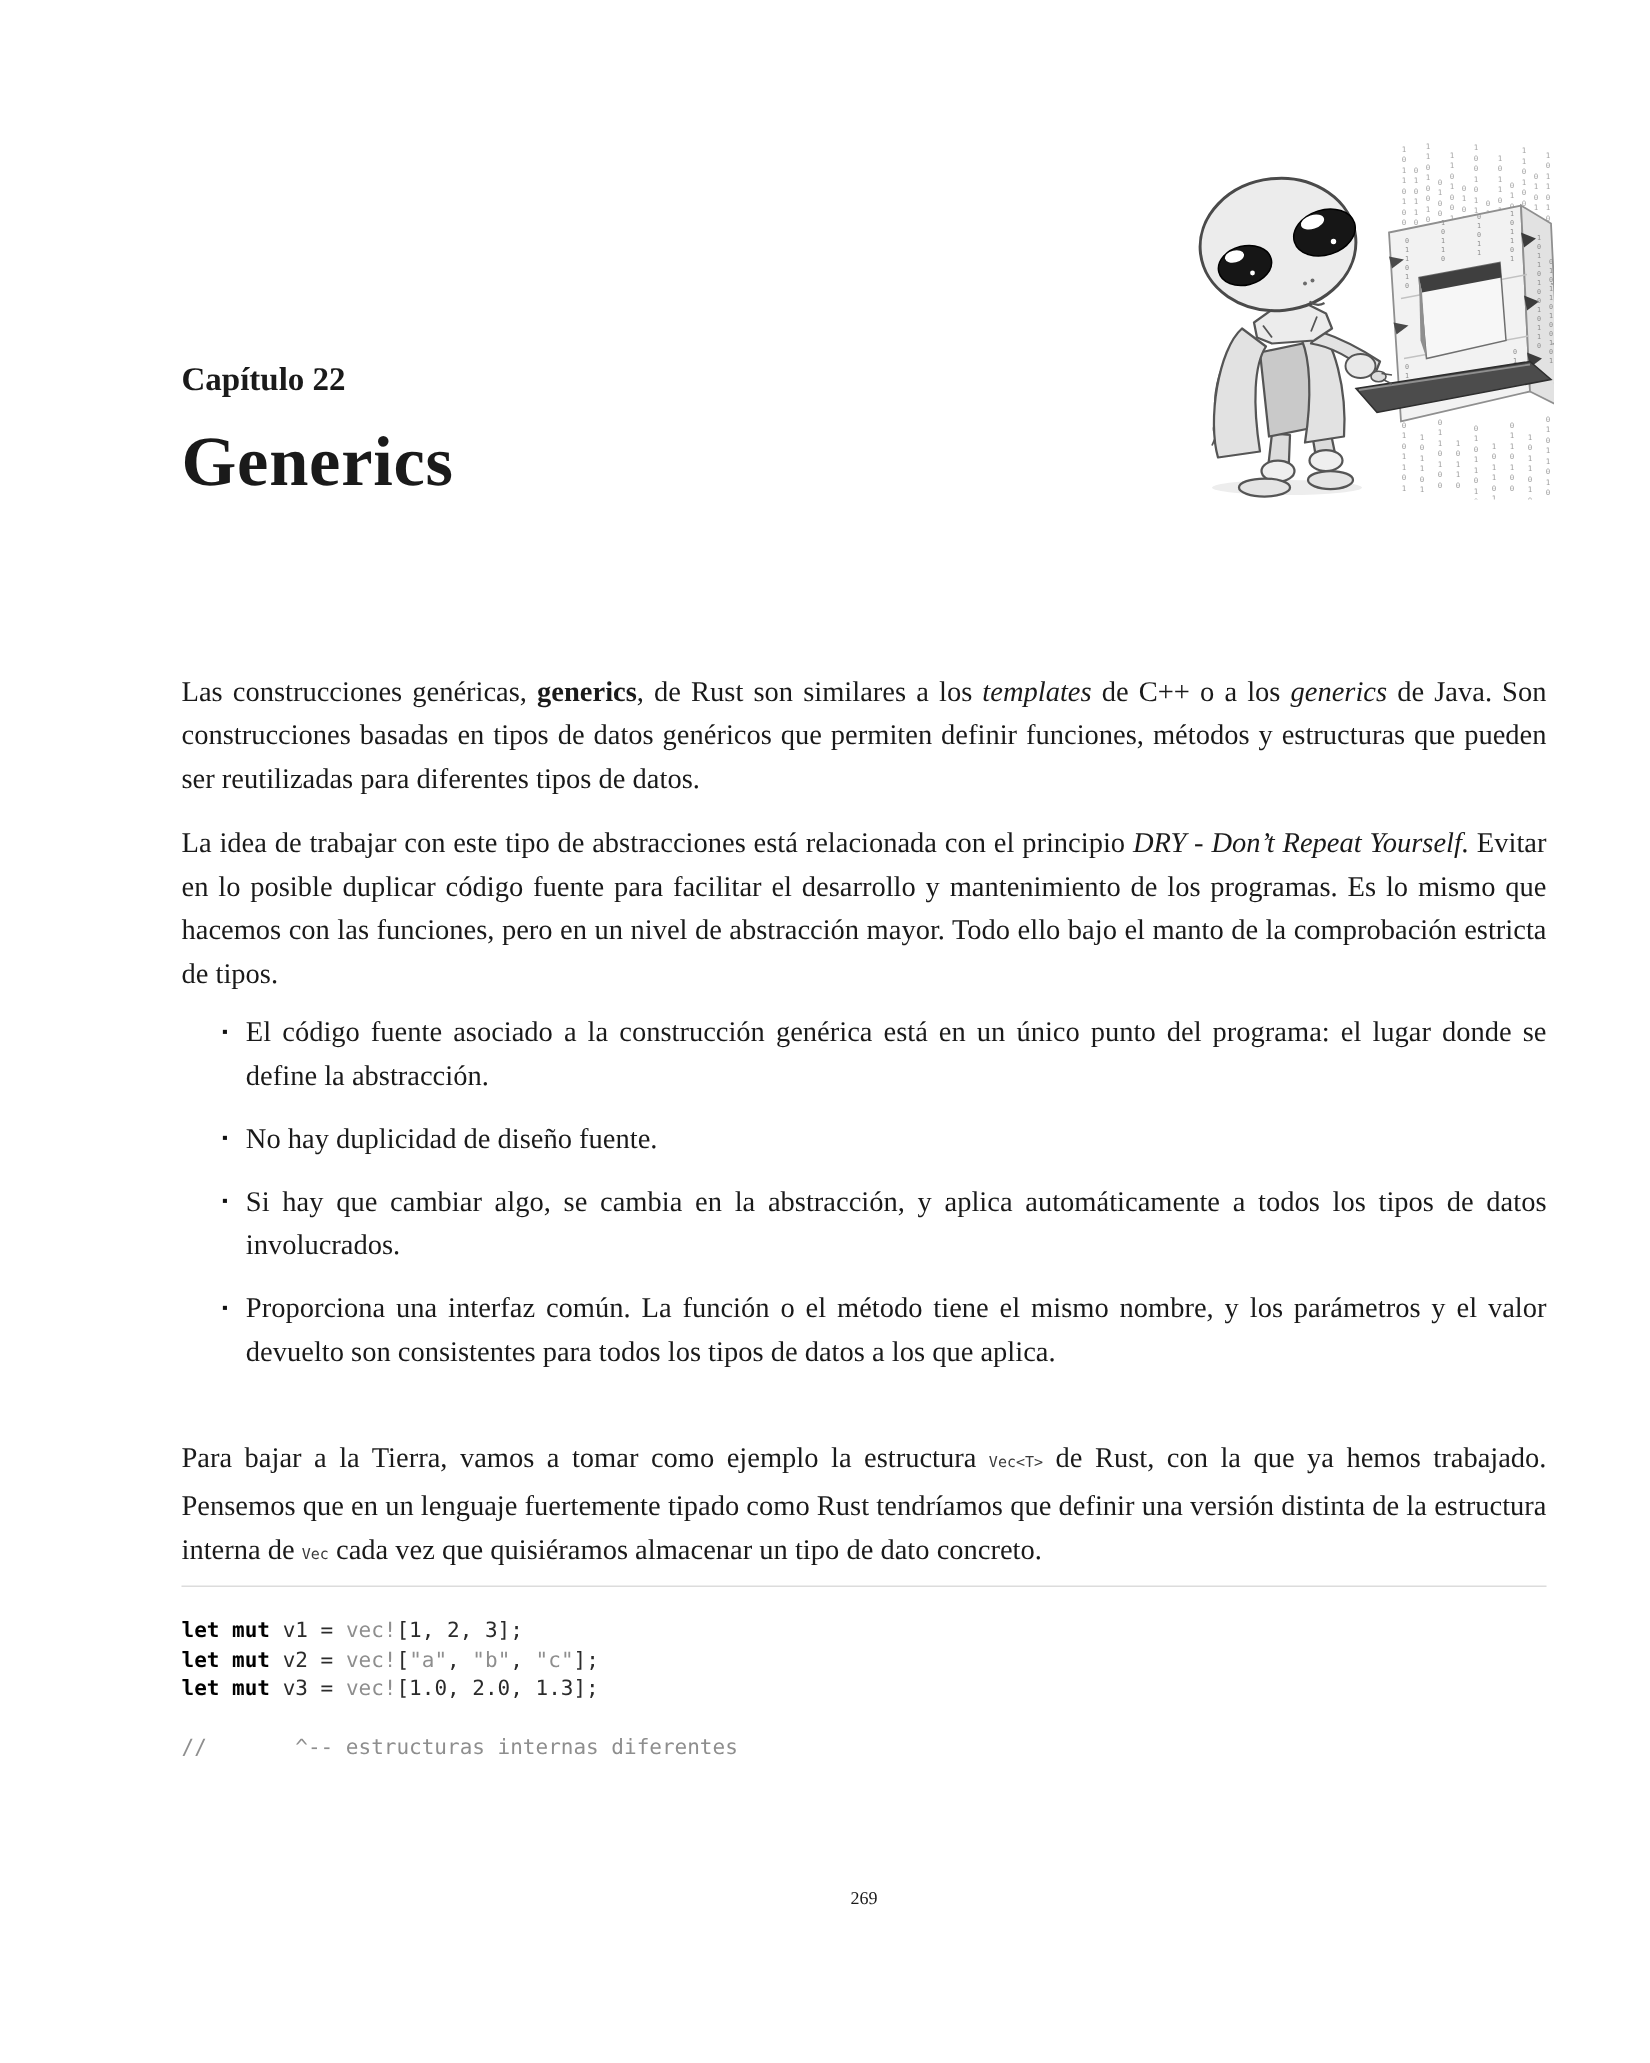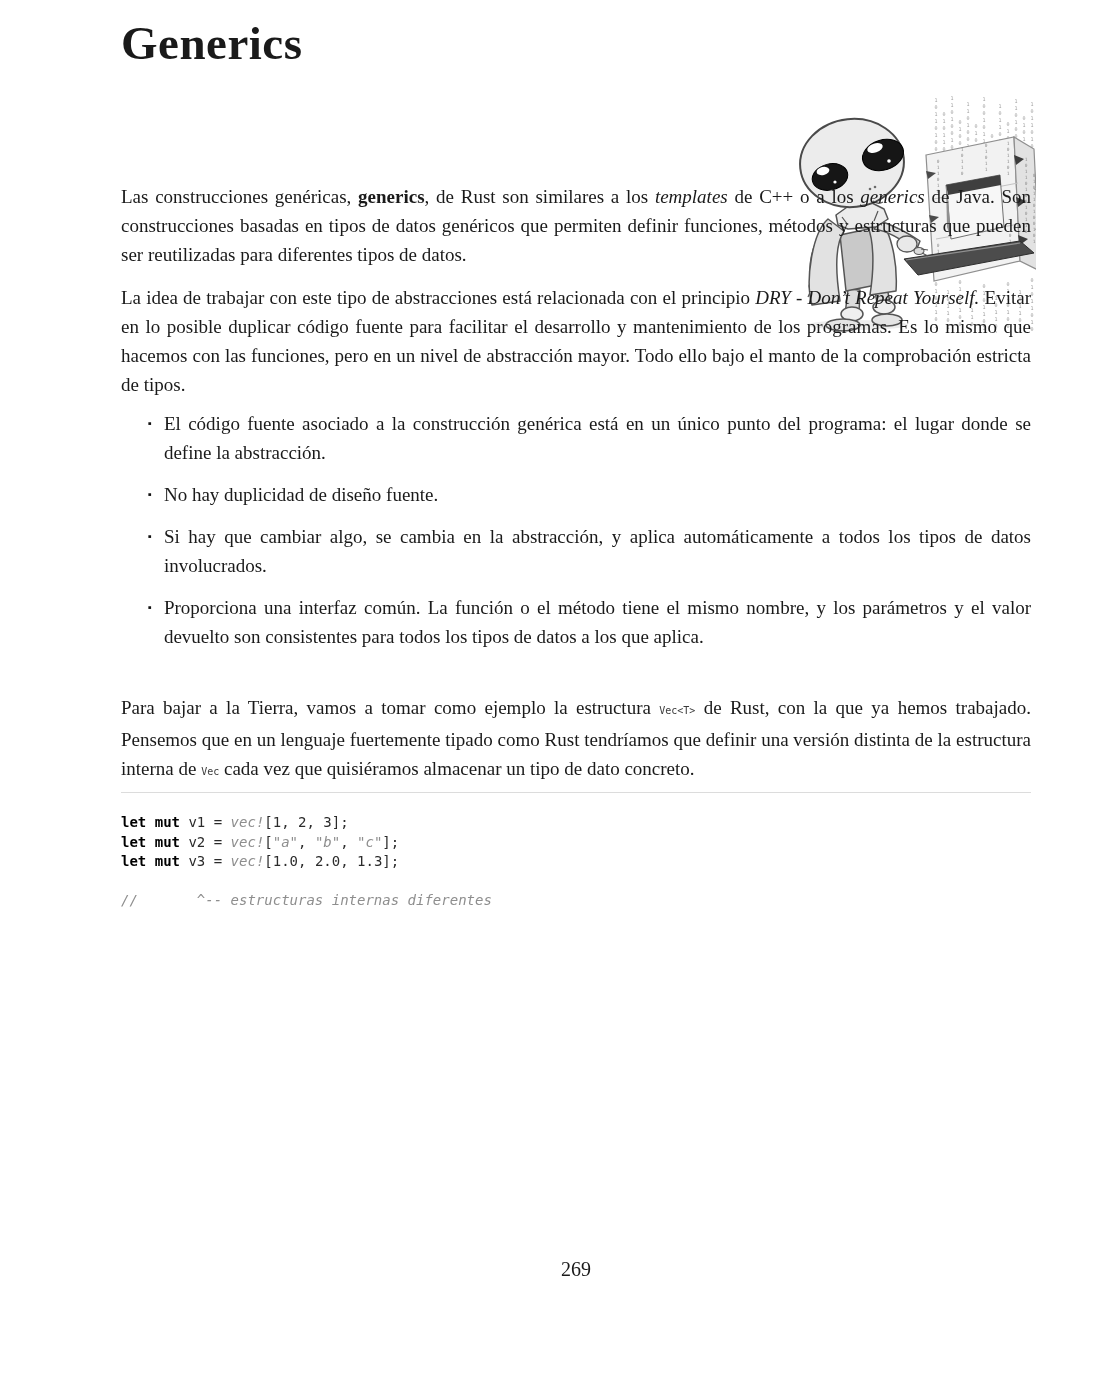--- a/index.html
+++ b/index.html
@@ -55,24 +55,24 @@
     margin-top:6px;
     border-top:1px solid #dcdcdc;
     padding-top:20px;
     font-family:"DejaVu Sans Mono", monospace;
     font-size:14px;line-height:19.5px;
     color:#2b2b2b;
   }
   .code-line{white-space:pre;}
   .code-line span{white-space:pre;}
   .seg-kw{font-weight:700;color:#000;}
-  .seg-gray{color:#8e8e8e;font-style:italic;}
+  .seg-gray{color:#8e8e8e;}
   .page-number{
     position:absolute;left:0;top:1258px;width:910px;
-    text-align:center;font-size:20px;color:#1a1a1a;
+    text-align:center;font-size:12px;color:#1a1a1a;
   }
   .illustration{
     position:absolute;left:786px;top:93px;
     width:250px;height:240px;
   }
 </style>
 </head>
 <body>
 
 <div class="page">
@@ -181,20 +181,21 @@
         </g>
         <circle cx="84" cy="96" r="1.3" fill="#6b6b6b"></circle>
         <circle cx="89" cy="94" r="1.3" fill="#6b6b6b"></circle>
         <path d="M87,108 q5,4 10,1" stroke="#555" stroke-width="1.4" fill="none"></path>
       </g>
     </svg>
   </div>
 
   <div class="content">
 
+    <h2 class="chapter-label">Capítulo 22</h2>
     <h1 class="page-title">Generics</h1>
 
     <div class="body-text">
       <p class="first"><span class="seg-pl">Las construcciones genéricas, </span><span class="seg-b">generics</span><span class="seg-pl">, de Rust son similares a los </span><span class="seg-i">templates</span><span class="seg-pl"> de C++ o a los </span><span class="seg-i">generics</span><span class="seg-pl"> de Java. Son construcciones basadas en tipos de datos genéricos que permiten definir funciones, métodos y estructuras que pueden ser reutilizadas para diferentes tipos de datos.</span></p>
       <p><span class="seg-pl">La idea de trabajar con este tipo de abstracciones está relacionada con el principio </span><span class="seg-i">DRY - Don’t Repeat Yourself.</span><span class="seg-pl"> Evitar en lo posible duplicar código fuente para facilitar el desarrollo y mantenimiento de los programas. Es lo mismo que hacemos con las funciones, pero en un nivel de abstracción mayor. Todo ello bajo el manto de la comprobación estricta de tipos.</span></p>
 
       <ul class="bullets">
         <li>
           <span class="bullet-marker">▪</span>
           <span class="bullet-text"><span class="seg-pl">El código fuente asociado a la construcción genérica está en un único punto del programa: el lugar donde se define la abstracción.</span></span>

